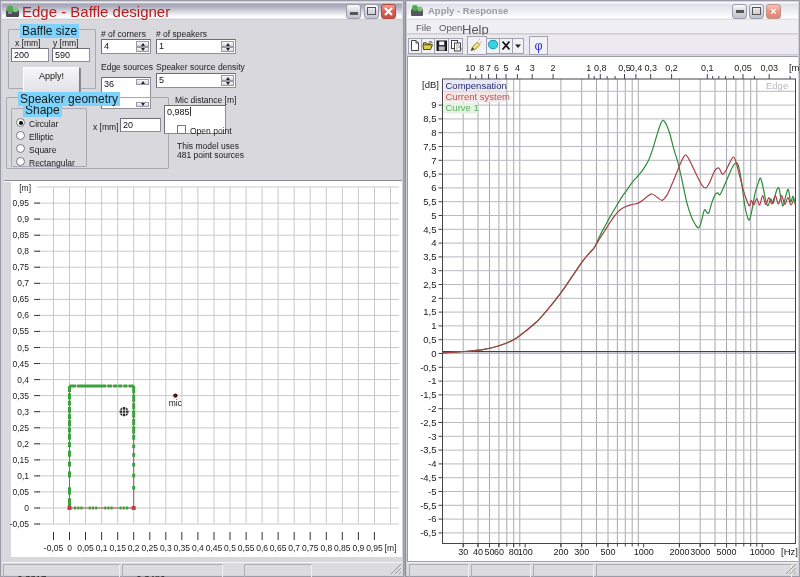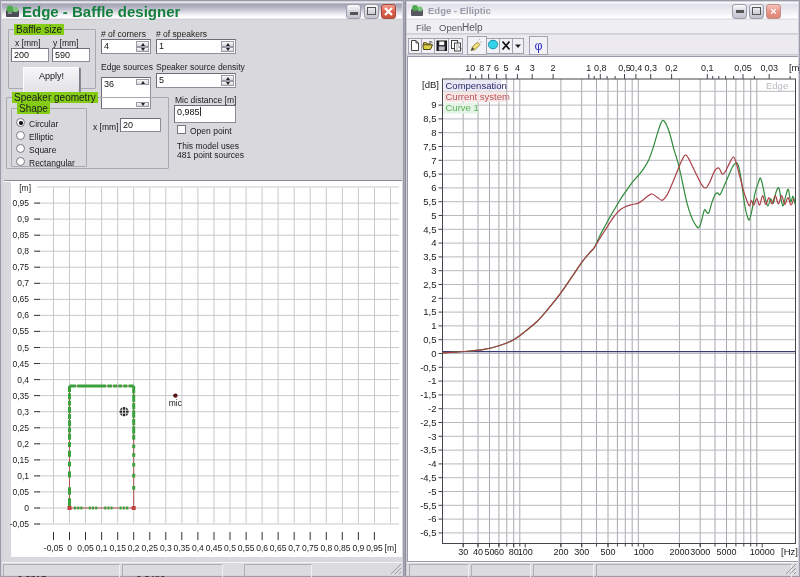--- a/index.html
+++ b/index.html
@@ -1,27 +1,27 @@
 <!DOCTYPE html>
 <html><head><meta charset="utf-8"><style>
 *{margin:0;padding:0;box-sizing:border-box;font-family:"Liberation Sans",sans-serif}
 body{width:800px;height:577px;overflow:hidden;background:#d9d9dd}
 #scr{position:relative;width:800px;height:577px}
 .win{position:absolute;background:#d9d9dd;border:1px solid #9a9aa8;box-shadow:inset 0 0 0 2px #d4d4dc}
 .tbar{position:absolute;left:1px;right:1px;top:1px;height:18px;
  background:linear-gradient(#fdfdfe 0%,#a3a3b5 11%,#b4b4c4 30%,#e0e0e8 60%,#fafafc 78%,#ffffff 88%,#bfbfca 100%)}
 .tbar.inact{background:linear-gradient(#ffffff 0%,#e0e0e9 14%,#e8e8ef 35%,#f3f3f7 65%,#ffffff 86%,#d8d8e0 100%)}
-.ttext{position:absolute;top:2px;font-weight:bold;color:#15803d;white-space:nowrap}
+.ttext{position:absolute;top:2px;font-weight:normal;color:#b91c1c;white-space:nowrap}
 .wbtn{position:absolute;top:2.5px;width:15px;height:15px;border-radius:3px;
  background:linear-gradient(#fcfcfd,#d9d9e2 45%,#c3c3cf);border:1px solid #9c9cab;
  text-align:center;line-height:13px;font-size:10px;color:#333}
 .wbtn.close{background:linear-gradient(#f3a091,#dd5f4c 50%,#c94f3e);border-color:#a8493c;color:#fff}
 .wbtn.closei{background:linear-gradient(#f6c4bb,#e99486 50%,#dd8577);border-color:#c09286;color:#fff}
 .gb{position:absolute;border:1px solid #a9a9b2;border-radius:1px}
-.gb>span{position:absolute;top:-6px;left:5px;background:#84cc16;padding:0 2px;font-size:10px;color:#1a1a1a;white-space:nowrap}
+.gb>span{position:absolute;top:-6px;left:11px;background:#7dd3fc;padding:0 2px;font-size:12px;color:#1a1a1a;white-space:nowrap}
 .lbl{position:absolute;font-size:8.5px;color:#1a1a1a;white-space:nowrap}
 .inp{position:absolute;background:#fff;border:1px solid #8f8f9b;border-top-color:#6d6d7a;border-left-color:#6d6d7a;font-size:9px;color:#111;padding:1px 0 0 2px;white-space:nowrap}
 .spin{position:absolute;background:#fff;border:1px solid #8f8f9b;border-top-color:#6d6d7a;border-left-color:#6d6d7a}
 .spin>i{position:absolute;left:2px;top:1px;font-size:9px;font-style:normal;color:#111}
 .spin>b{position:absolute;right:1px;width:13px;height:5.5px;background:linear-gradient(#fafafb,#d4d4dc);border:1px solid #9a9aa6}
 .spin>b.u{top:1px}.spin>b.d{bottom:1px}
 .spin>b:after{content:"";position:absolute;left:3.5px;border-left:2.5px solid transparent;border-right:2.5px solid transparent}
 .spin>b.u:after{top:0.5px;border-bottom:3px solid #222}
 .spin>b.d:after{top:0.5px;border-top:3px solid #222}
 .btn{position:absolute;background:linear-gradient(#f6f6f8,#dcdce2);border:1px solid #7d7d8a;border-top-color:#fdfdfe;border-left-color:#fdfdfe;box-shadow:1px 1px 0 #8a8a96;font-size:9px;color:#111;text-align:center}
@@ -29,38 +29,38 @@
 .radio.on:after{content:"";position:absolute;left:2px;top:2px;width:3.5px;height:3.5px;border-radius:50%;background:#111}
 .chk{position:absolute;width:9px;height:9px;background:#fff;border:1px solid #777784}
 .sbar{position:absolute;height:13px;background:#dcdcdf;border-top:1px solid #f4f4f6}
 .sp{position:absolute;top:1px;height:11px;border:1px solid #aeaeb8;border-bottom-color:#f0f0f4;border-right-color:#f0f0f4;font-size:9.5px;color:#222;padding:8px 3px;white-space:nowrap}
 svg text{font-family:"Liberation Sans",sans-serif}
 </style></head><body>
 <div id="scr">
 
 <div class="win" style="left:405px;top:0;width:395px;height:577px">
   <div class="tbar inact"></div>
-  <div class="ttext" style="left:22px;top:4px;font-weight:bold;color:#9a9ba8;font-size:9.5px">Edge - Elliptic</div>
+  <div class="ttext" style="left:22px;top:4px;font-weight:bold;color:#9a9ba8;font-size:9.5px">Apply - Response</div>
   <svg style="position:absolute;left:4px;top:3px" width="15" height="15">
         <rect x="1" y="5" width="12" height="7" rx="1" fill="#57575f"></rect>
         <circle cx="5" cy="4" r="3" fill="#4faa4f"></circle>
         <circle cx="10" cy="5" r="2.5" fill="#77c577"></circle>
       </svg>
   <div class="wbtn" style="right:52px">
         <span style="position:absolute;left:3px;top:5px;width:8px;height:3px;background:#555"></span>
       </div>
   <div class="wbtn" style="right:35px">
         <span style="position:absolute;left:2px;top:2px;width:9px;height:8px;border:1.5px solid #555"></span>
       </div>
   <div class="wbtn closei" style="right:18px;font-size:11px;line-height:13px;font-weight:bold">×</div>
 
   <div style="position:absolute;left:1px;right:1px;top:19px;height:14px;background:#f0eff3;border-bottom:1px solid #cfcfd8">
     <span style="position:absolute;left:9px;top:2px;font-size:9.5px;color:#55555f">File</span>
     <span style="position:absolute;left:32px;top:2px;font-size:9.5px;color:#55555f">Open</span>
-    <span style="position:absolute;left:55px;top:2px;font-size:10px;color:#55555f">Help</span>
+    <span style="position:absolute;left:55px;top:2px;font-size:13px;color:#55555f">Help</span>
   </div>
 
   <div style="position:absolute;left:1px;right:1px;top:34px;height:20px;background:#eceaf0;border-bottom:1px solid #c8c8d2">
     <svg width="393" height="20">
       <g stroke="#a2a2b0" fill="#f2f1f5">
         <rect x="1.5" y="3.5" width="13" height="15"></rect>
             <rect x="14.5" y="3.5" width="13" height="15"></rect>
         <rect x="27.5" y="3.5" width="14" height="15"></rect>
             <rect x="41.5" y="3.5" width="14" height="15"></rect>
         <rect x="60.5" y="1.5" width="19" height="18"></rect>
@@ -411,21 +411,21 @@
   <div class="radio" style="left:15px;top:130px"></div>
       <div class="lbl" style="left:28px;top:131px">Elliptic</div>
   <div class="radio" style="left:15px;top:143px"></div>
       <div class="lbl" style="left:28px;top:144px">Square</div>
   <div class="radio" style="left:15px;top:156px"></div>
       <div class="lbl" style="left:28px;top:157px">Rectangular</div>
   <div class="lbl" style="left:92px;top:121px">x [mm]</div>
   <div class="inp" style="left:119px;top:117px;width:41px;height:14px">20</div>
 
   <div class="lbl" style="left:174px;top:94px">Mic distance [m]</div>
-  <div class="inp" style="left:173px;top:104px;width:62px;height:18px">0,985<span style="display:inline-block;width:1px;height:9px;background:#333;vertical-align:-1px"></span></div>
+  <div class="inp" style="left:163px;top:104px;width:62px;height:29px">0,985<span style="display:inline-block;width:1px;height:9px;background:#333;vertical-align:-1px"></span></div>
   <div class="chk" style="left:176px;top:124px"></div>
   <div class="lbl" style="left:189px;top:125px">Open point</div>
   <div class="lbl" style="left:176px;top:140px">This model uses</div>
   <div class="lbl" style="left:176px;top:149px">481 point sources</div>
 
   <div style="position:absolute;left:3px;top:179px;width:398px;height:377px;background:#fff;border-top:1px solid #8a8a96">
     <svg width="398" height="377" style="position:absolute;left:0;top:0">
 <rect x="0" y="1" width="7" height="376" fill="#d9d9dd"></rect>
 <line x1="49.5" y1="6.4" x2="49.5" y2="342.6" stroke="#c9c9cc" stroke-width="1"></line>
 <line x1="65.5" y1="6.4" x2="65.5" y2="342.6" stroke="#c9c9cc" stroke-width="1"></line>

